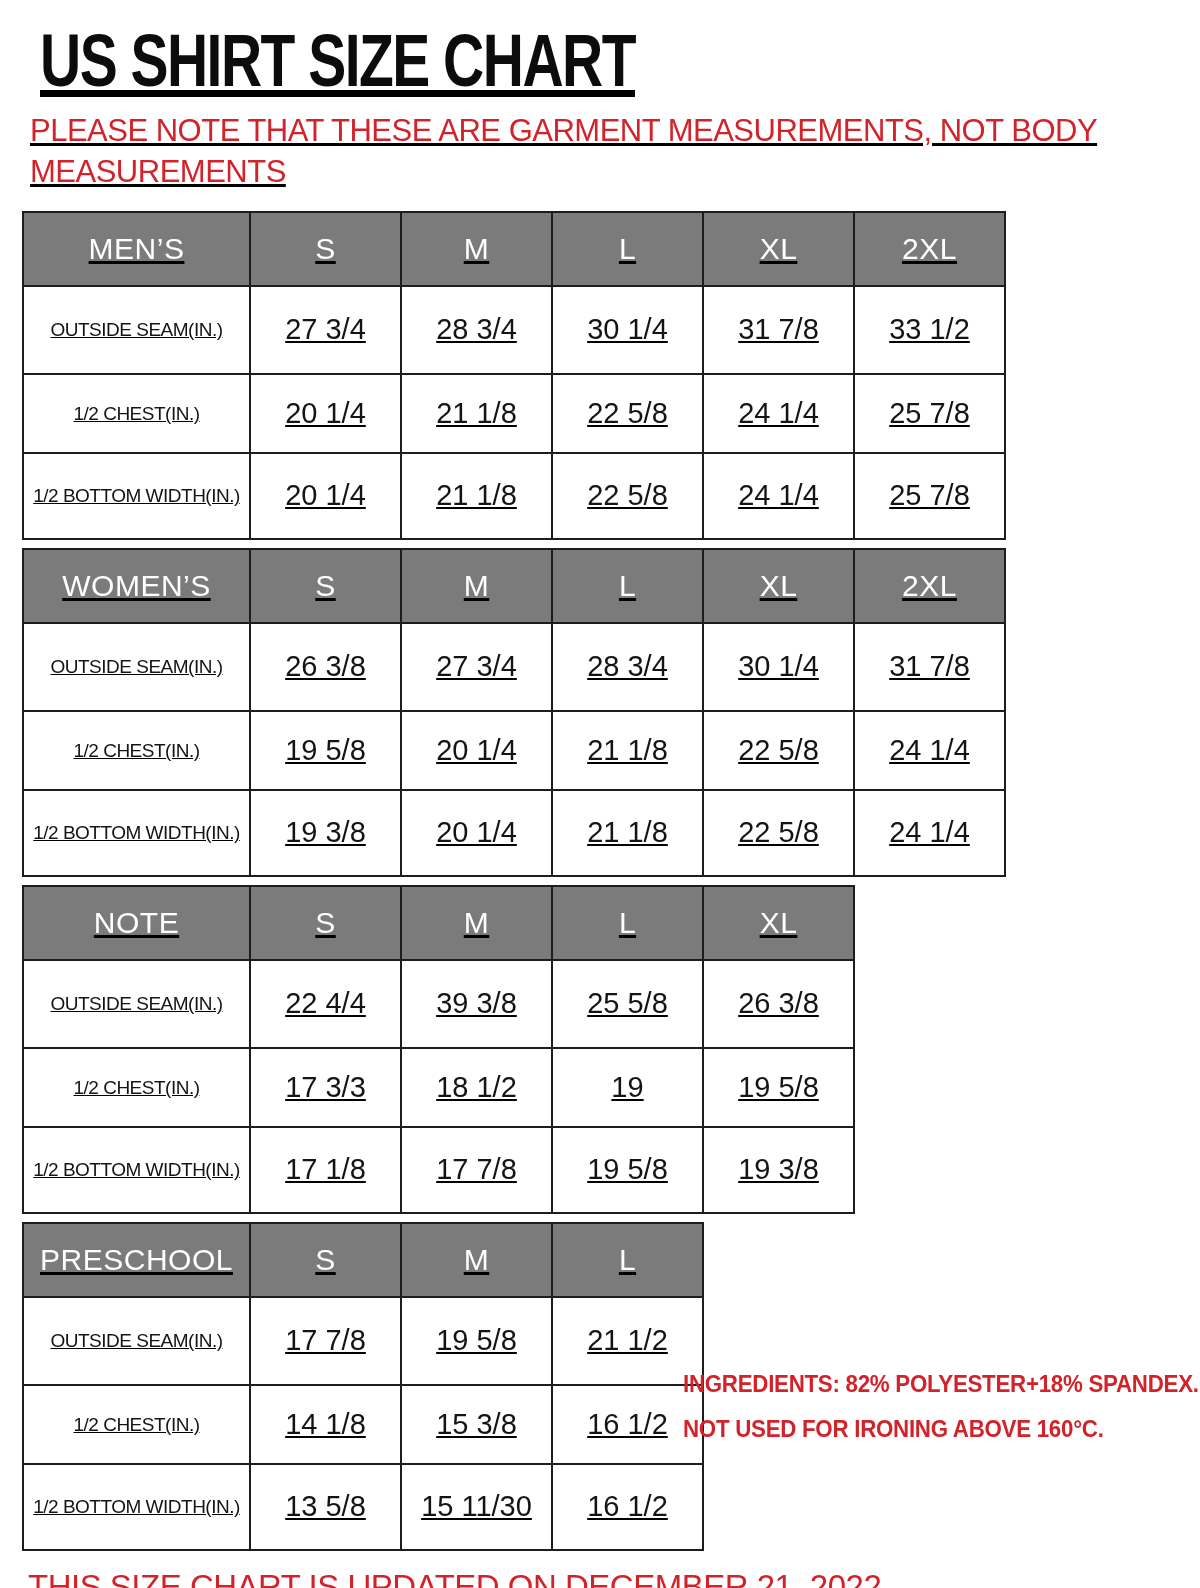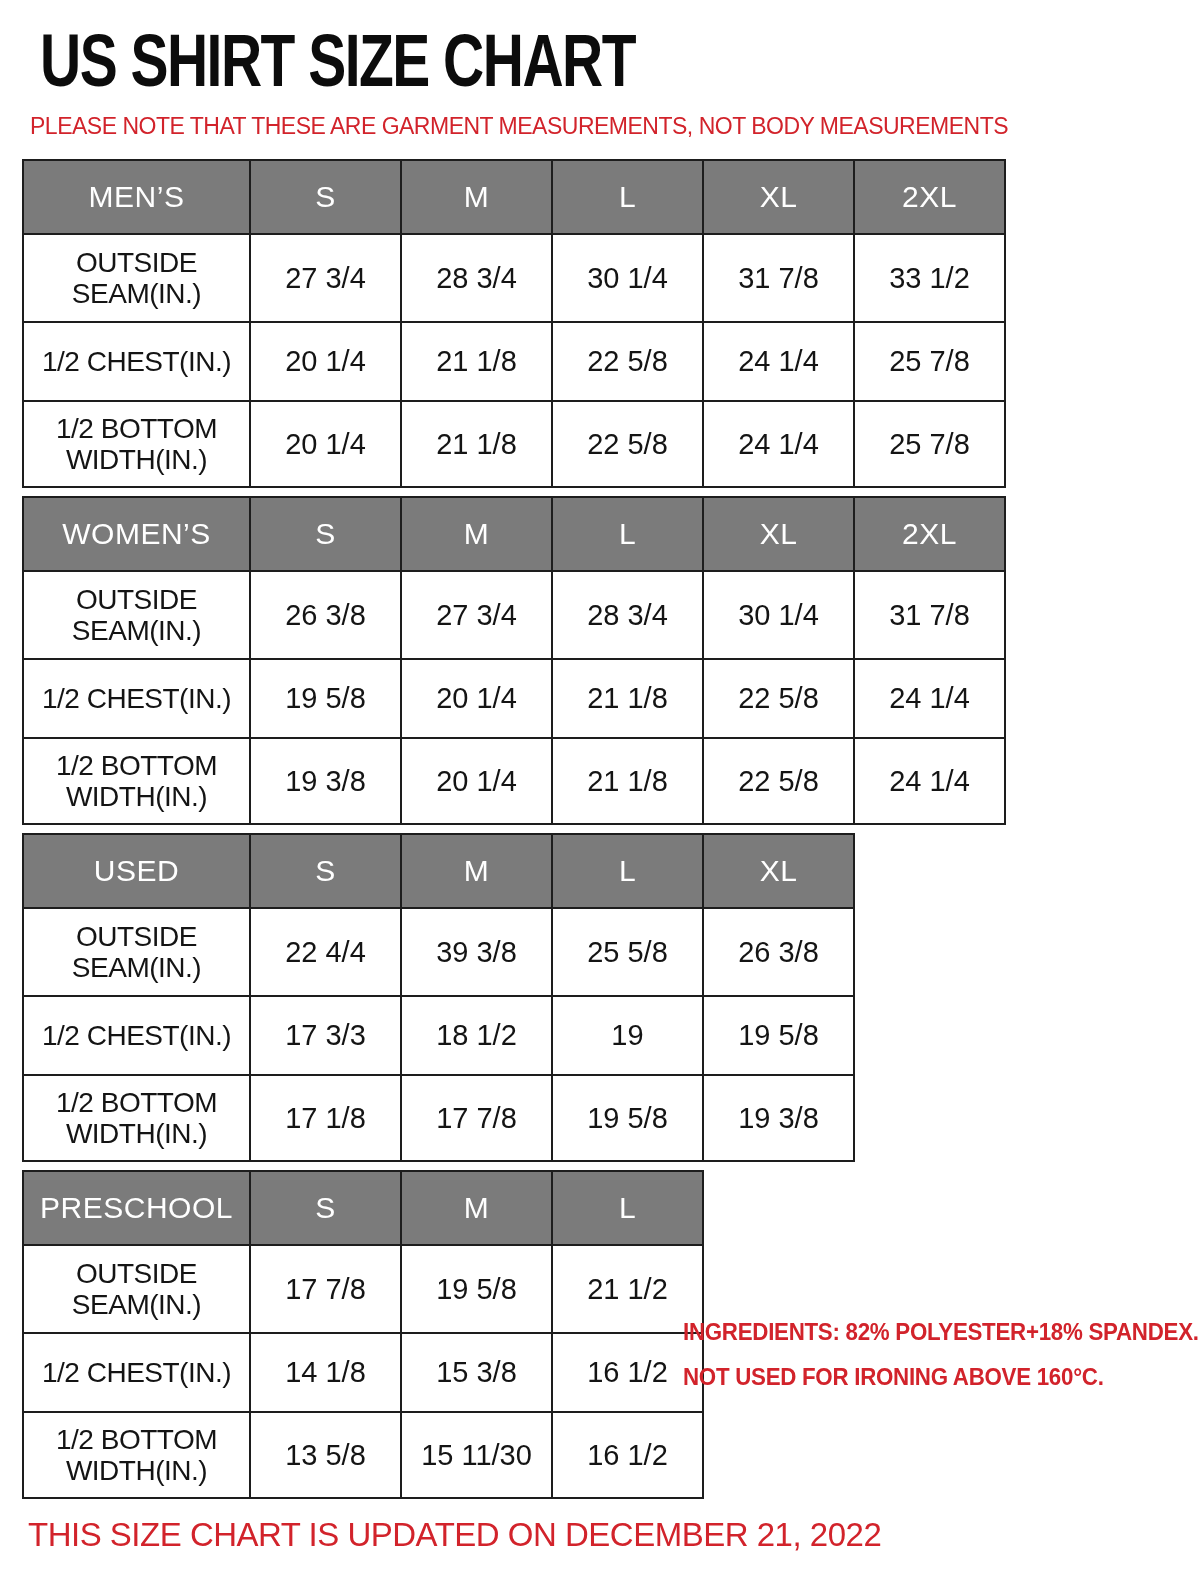--- a/index.html
+++ b/index.html
@@ -7,37 +7,38 @@
     padding: 0;
     background: #ffffff;
     font-family: "Liberation Sans", sans-serif;
   }
   .page {
     position: relative;
     width: 1200px;
     height: 1588px;
     background: #ffffff;
     overflow: hidden;
+    text-decoration: underline;
   }
   .title {
     margin: 26px 0 0 40px;
     font-size: 75px;
     line-height: 0.92;
     font-weight: bold;
     color: #0c0c0c;
     letter-spacing: -2px;
     transform: scaleX(0.76);
     transform-origin: left center;
     white-space: nowrap;
   }
   .note {
     margin: 16px 0 18px 30px;
     max-width: 1085px;
     color: #d2232b;
-    font-size: 23px;
+    font-size: 31px;
     line-height: 1.32;
     letter-spacing: -0.5px;
   }
   table.tbl {
     border-collapse: collapse;
     table-layout: fixed;
     margin: 0 0 8px 22px;
     padding-left: 19px;
   }
   table.tbl th, table.tbl td {
@@ -53,21 +54,21 @@
     font-size: 30px;
     height: 70px;
     letter-spacing: 0.5px;
   }
   table.tbl td {
     font-size: 29px;
     color: #141414;
     background: #ffffff;
   }
   table.tbl td.lbl {
-    font-size: 28px;
+    font-size: 19px;
     line-height: 1.12;
     padding: 0 4px;
     letter-spacing: -0.5px;
   }
   tr.r0 td { height: 84px; }
   tr.r1 td { height: 75px; }
   tr.r2 td { height: 82px; margin-top: 7px; }
   .preschool-wrap { position: relative; }
   .ingredients {
     position: absolute;
@@ -203,21 +204,21 @@
       <table class="tbl">
         <colgroup>
           <col style="width: 227px;">
           <col style="width: 151px;">
           <col style="width: 151px;">
           <col style="width: 151px;">
           <col style="width: 151px;">
         </colgroup>
         <thead>
           <tr>
-            <th>USED</th>
+            <th>NOTE</th>
             <th>S</th>
             <th>M</th>
             <th>L</th>
             <th>XL</th>
           </tr>
         </thead>
         <tbody>
           <tr class="r0">
             <td class="lbl">OUTSIDE SEAM(IN.)</td>
             <td>22 4/4</td>

